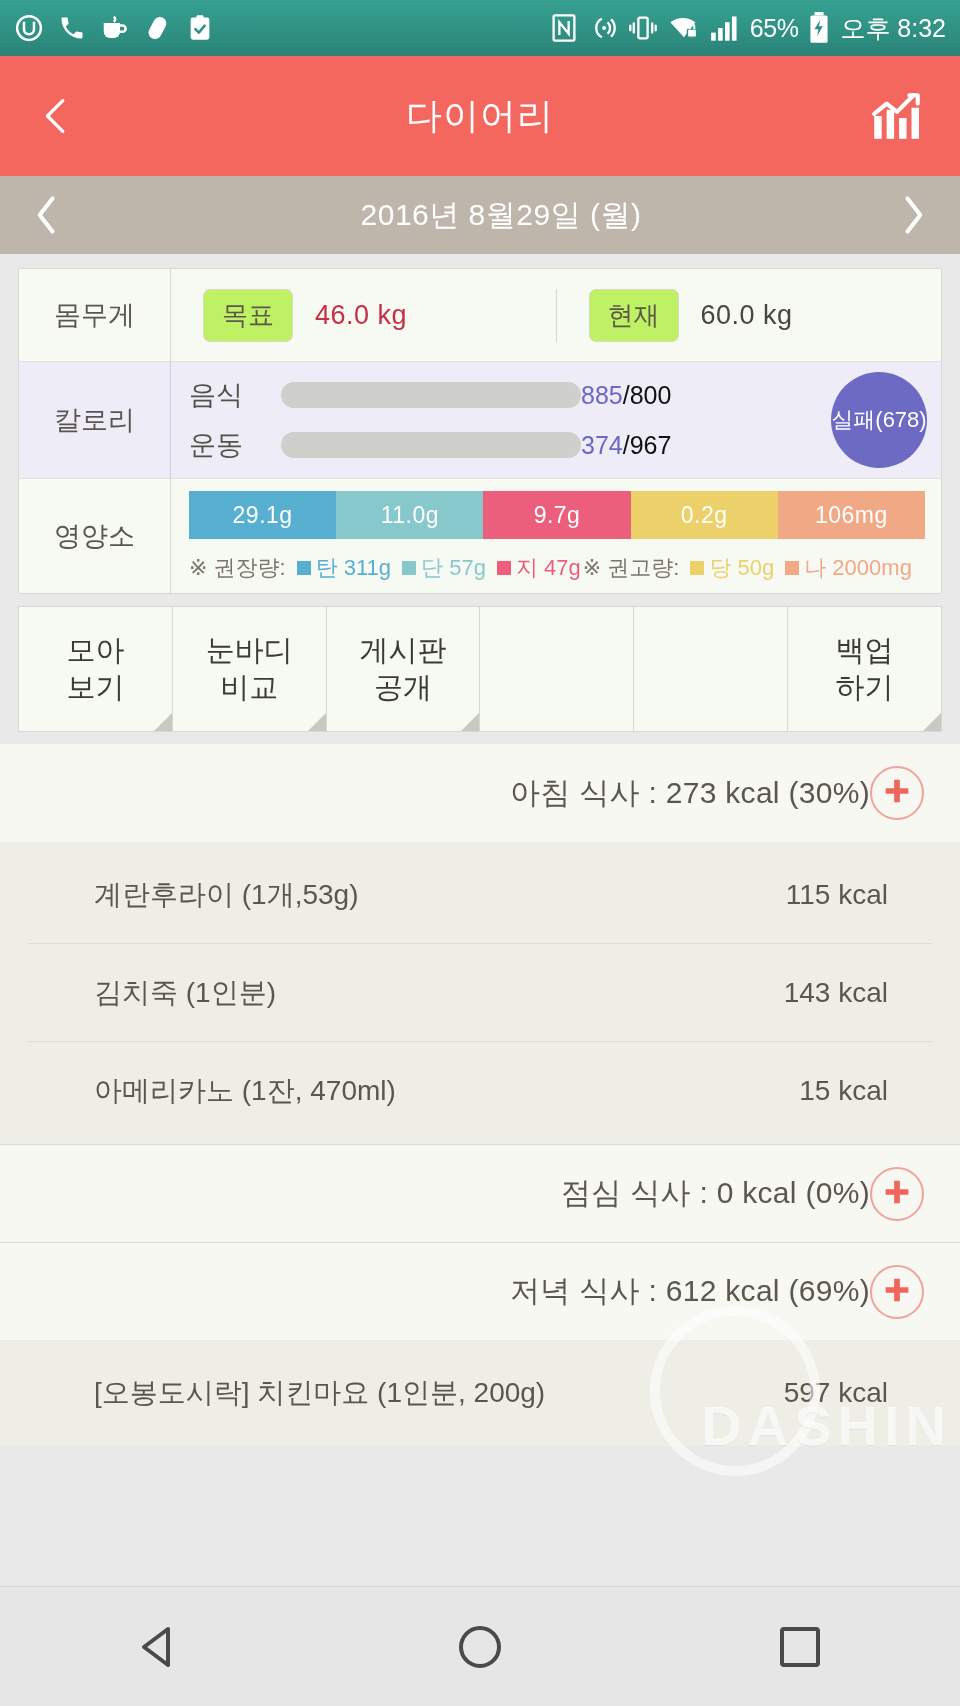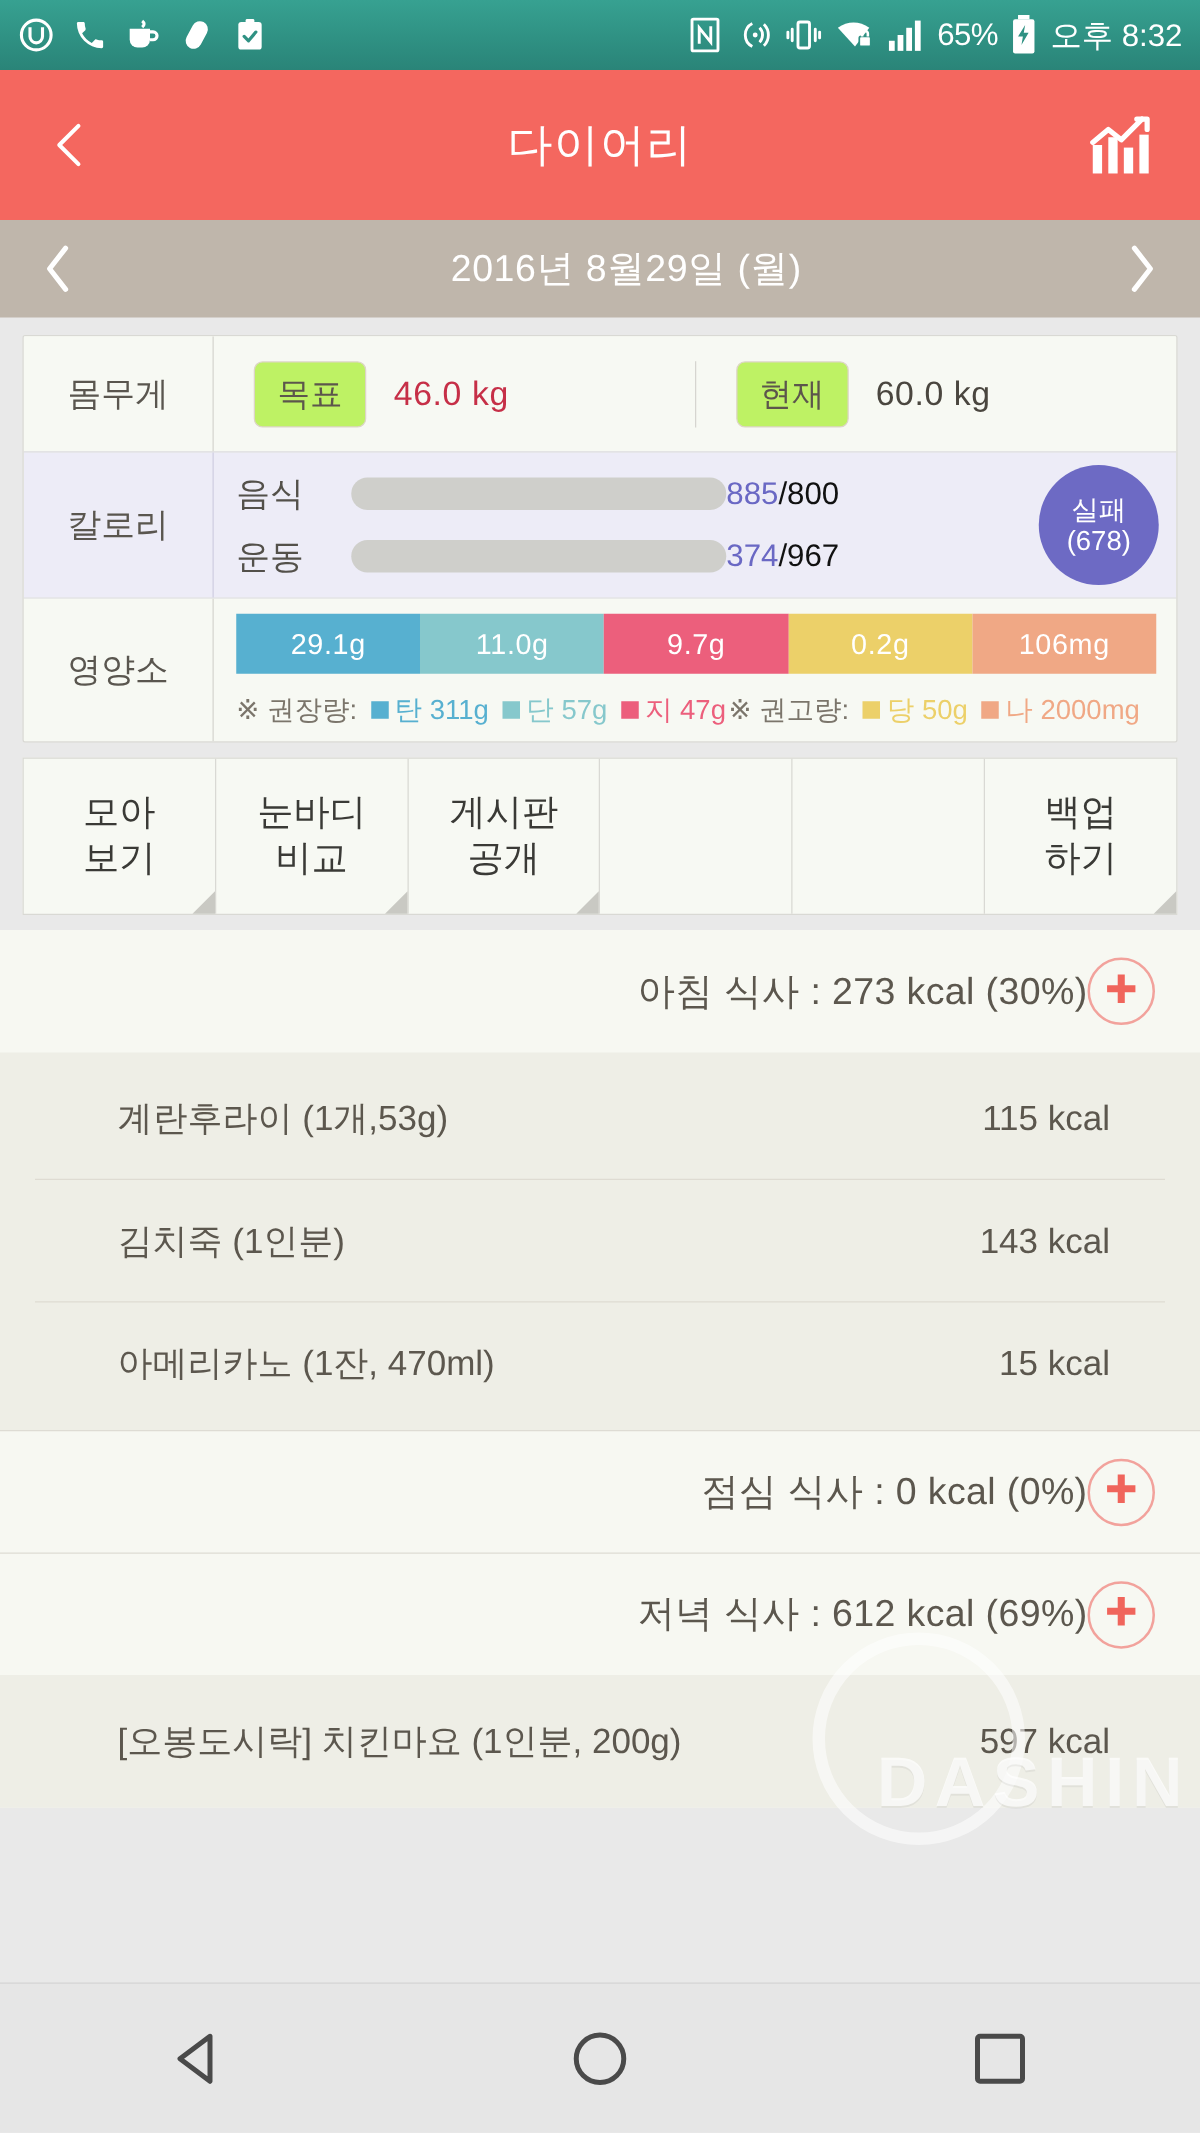--- a/index.html
+++ b/index.html
@@ -99,21 +99,21 @@
   }
   .bar-fill {
     height: 100%; border-radius: 14px;
     background: linear-gradient(180deg, #7a78d0 0%, #6c69c6 60%, #6563bd 100%);
   }
   .calnum { width: 128px; font-size: 25px; color: #111; letter-spacing: 0px; }
   .calnum .cur { color: #6a68c4; }
   .badge {
     width: 96px; height: 96px; border-radius: 50%;
     background: #6d6ac4; color: #fff;
-    display: flex; flex-direction: column; align-items: center; justify-content: center;
+    display: flex; flex-direction: row; align-items: center; justify-content: center;
     font-size: 22px; line-height: 1.15; margin-left: 12px;
   }
 
   
   .nutbody { flex: 1; padding: 12px 16px 10px 18px; }
   .nutbars { display: flex; height: 48px; }
   .nutbar {
     flex: 1; display: flex; align-items: center; justify-content: center;
     color: #ffffff; font-size: 23px; letter-spacing: 0.5px;
   }

